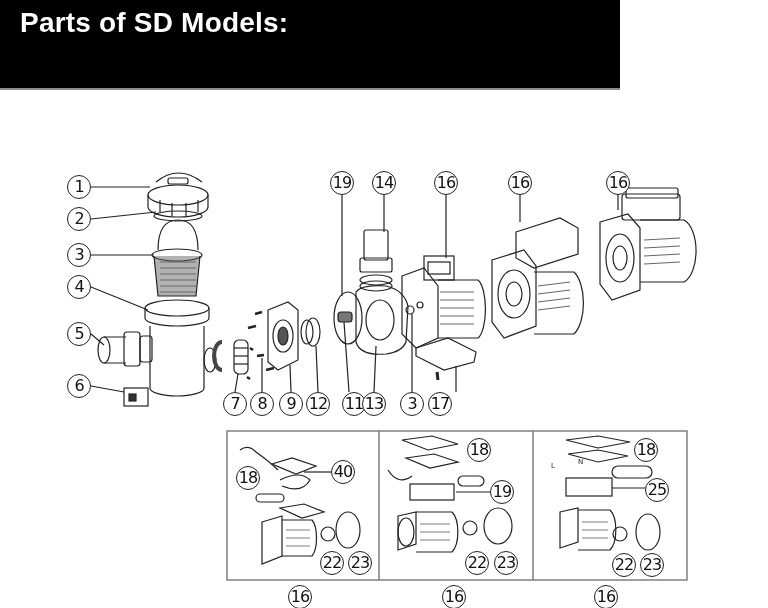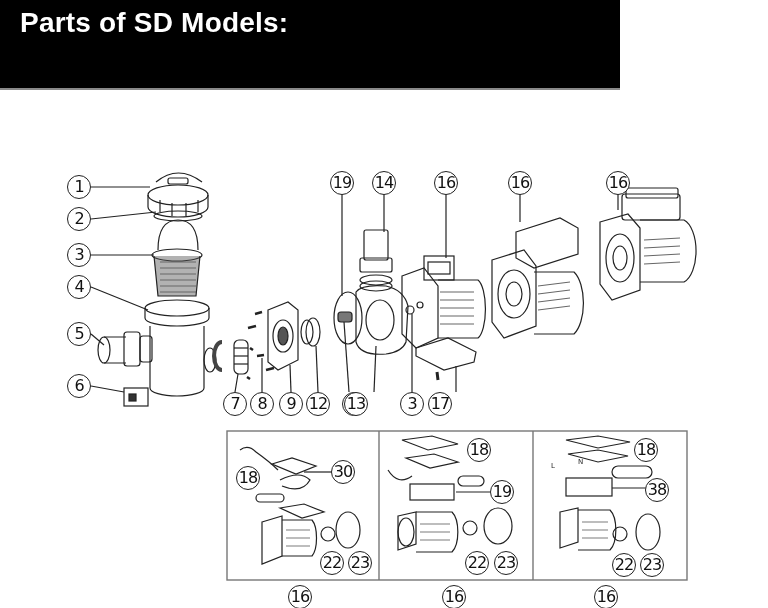--- a/index.html
+++ b/index.html
@@ -261,21 +261,21 @@
   </div>
 <div class="callout" style="left:279px;top:392px">
     <span>9</span>
   </div>
 <div class="callout" style="left:306px;top:392px">
     <span>12</span>
   </div>
 <div class="callout" style="left:342px;top:392px">
     <span>11</span>
   </div>
-<div class="callout" style="left:344px;top:392px">
+<div class="callout" style="left:362px;top:392px">
     <span>13</span>
   </div>
 <div class="callout" style="left:400px;top:392px">
     <span>3</span>
   </div>
 <div class="callout" style="left:428px;top:392px">
     <span>17</span>
   </div>
 
 <div class="callout" style="left:330px;top:171px">
@@ -291,21 +291,21 @@
     <span>16</span>
   </div>
 <div class="callout" style="left:606px;top:171px">
     <span>16</span>
   </div>
 
 <div class="callout" style="left:236px;top:466px">
     <span>18</span>
   </div>
 <div class="callout" style="left:331px;top:460px">
-    <span>30</span>
+    <span>40</span>
   </div>
 <div class="callout" style="left:320px;top:551px">
     <span>22</span>
   </div>
 <div class="callout" style="left:348px;top:551px">
     <span>23</span>
   </div>
 <div class="callout" style="left:288px;top:585px">
     <span>16</span>
   </div>
@@ -323,21 +323,21 @@
     <span>23</span>
   </div>
 <div class="callout" style="left:442px;top:585px">
     <span>16</span>
   </div>
 
 <div class="callout" style="left:634px;top:438px">
     <span>18</span>
   </div>
 <div class="callout" style="left:645px;top:478px">
-    <span>38</span>
+    <span>25</span>
   </div>
 <div class="callout" style="left:612px;top:553px">
     <span>22</span>
   </div>
 <div class="callout" style="left:640px;top:553px">
     <span>23</span>
   </div>
 <div class="callout" style="left:594px;top:585px">
     <span>16</span>
   </div>

